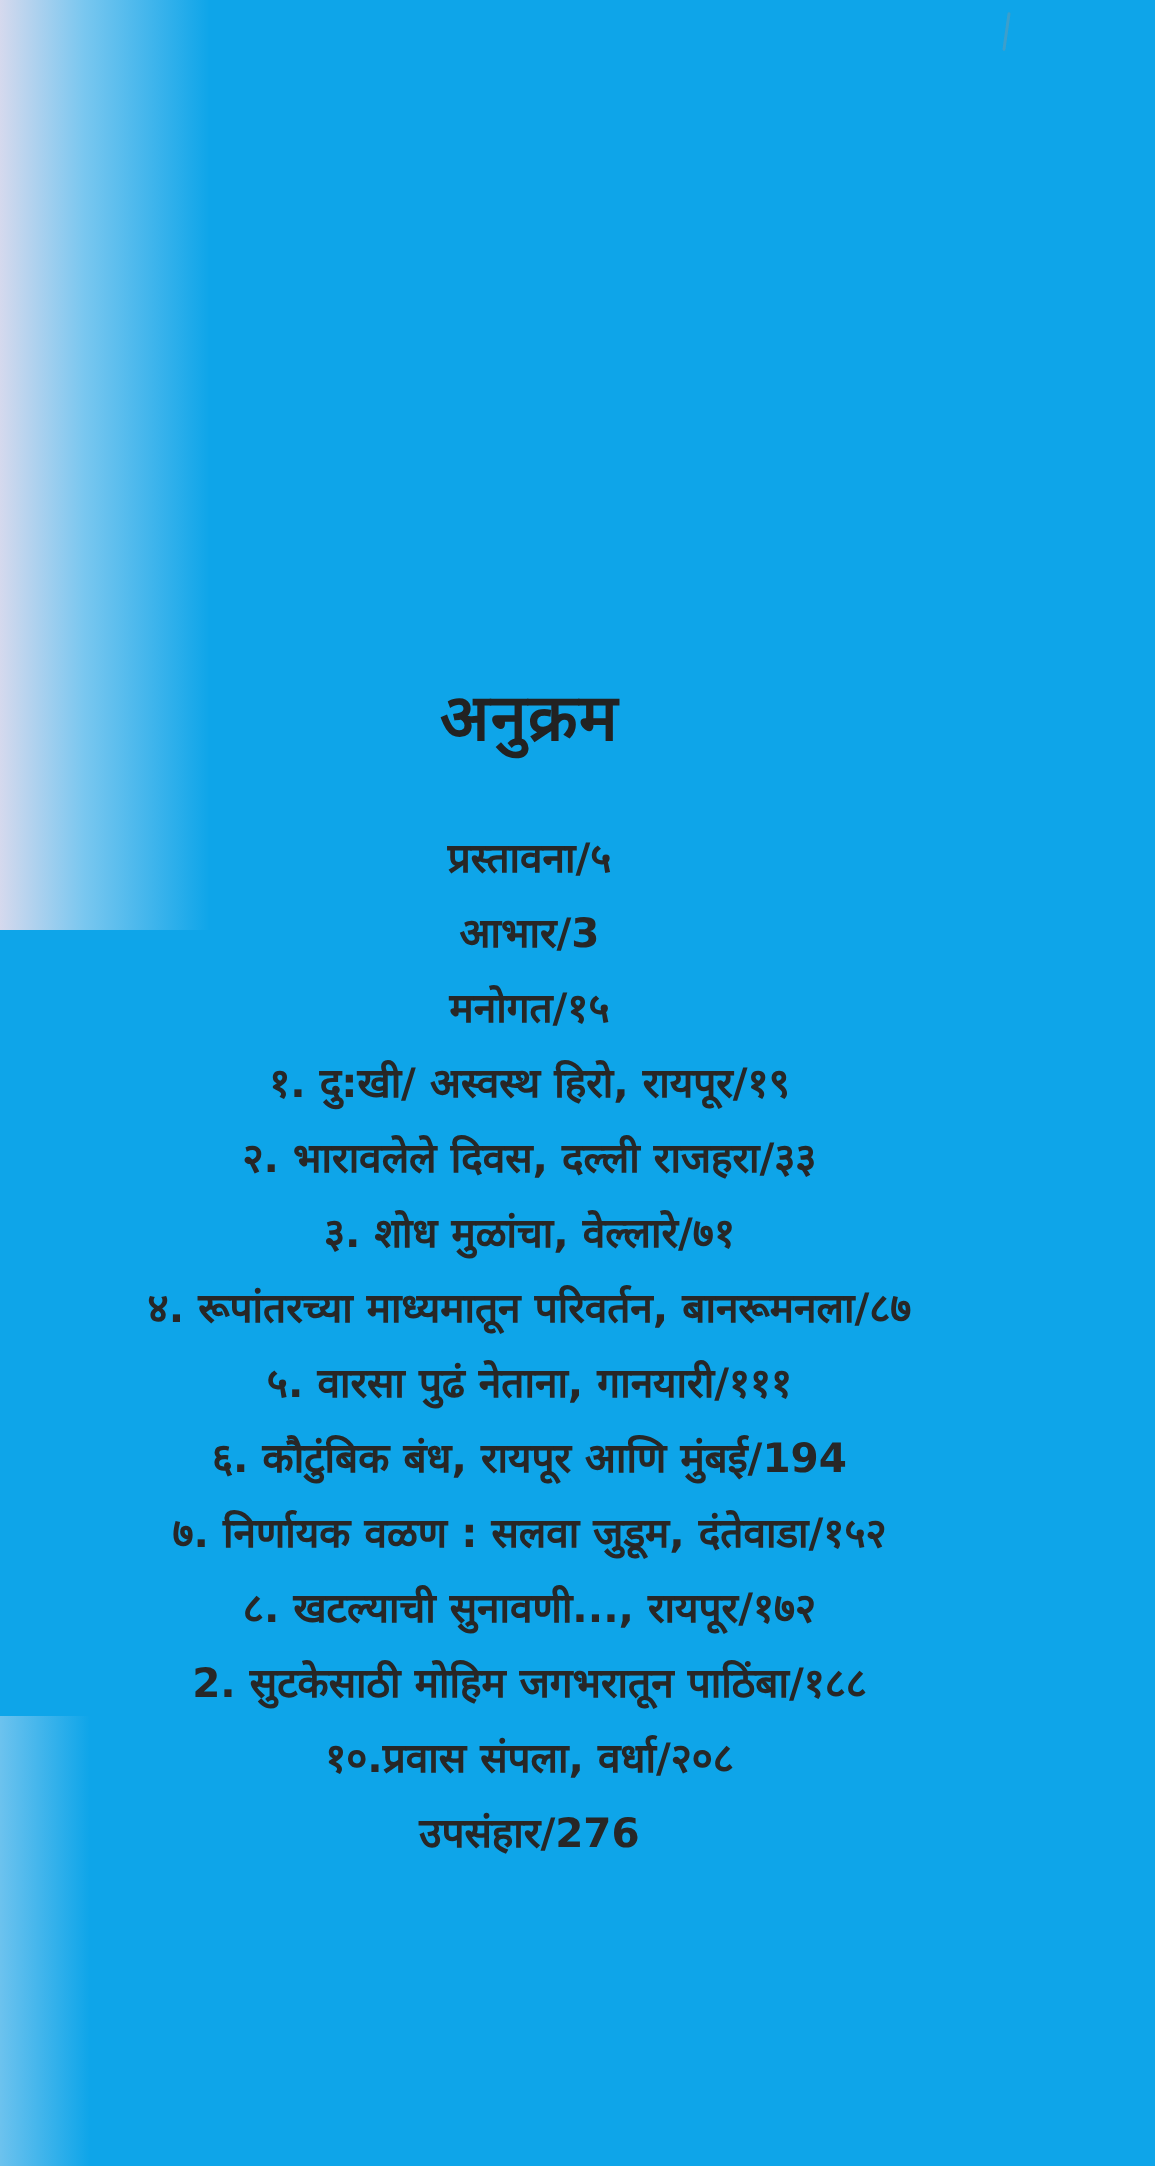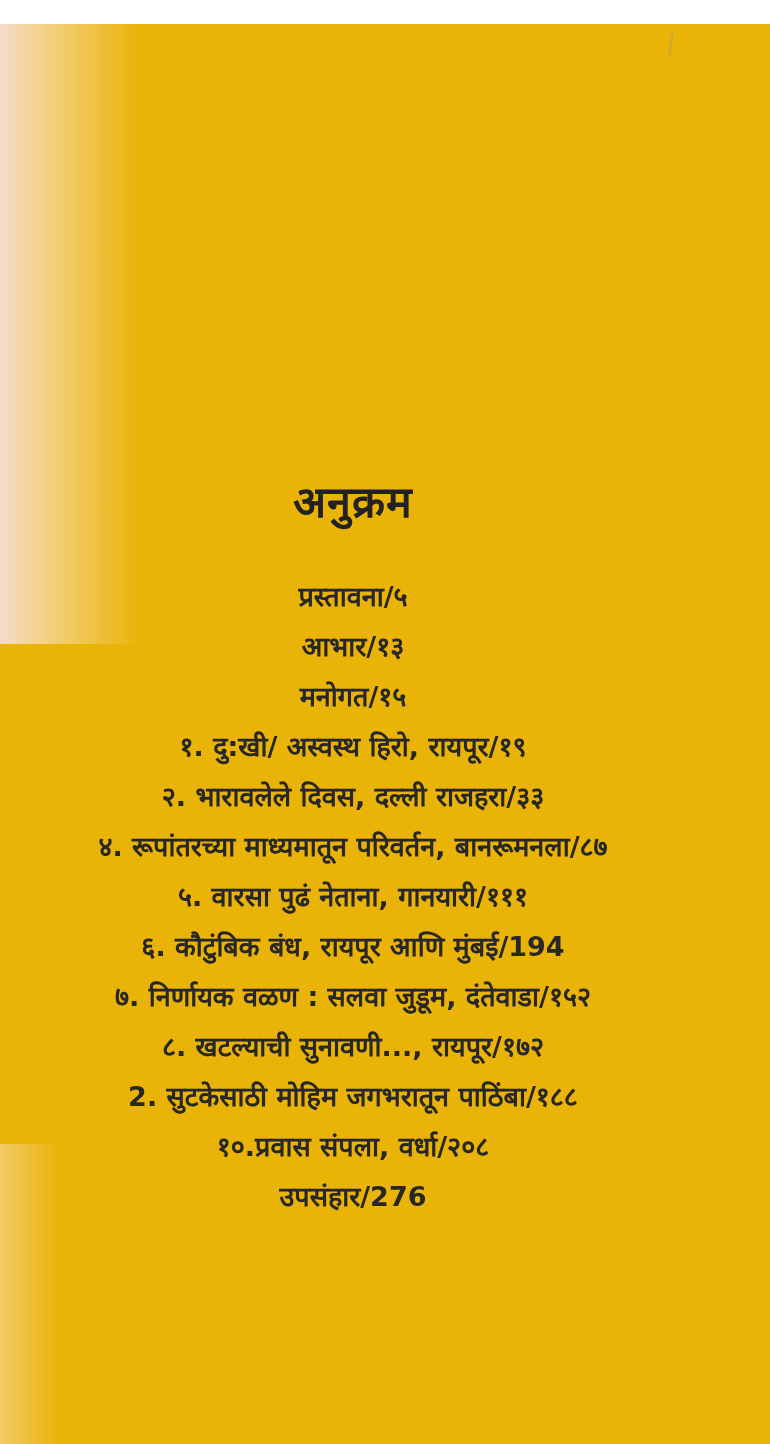--- a/index.html
+++ b/index.html
@@ -10,22 +10,21 @@
     width: 770px;
     height: 1444px;
     background: #ffffff;
     overflow: hidden;
     position: relative;
     font-family: "DejaVu Sans", "Liberation Sans", sans-serif;
   }
   .page {
     position: absolute;
     inset: 0;
-    background: #eab308;
-    margin-top: 24px;
+    background: #0ea5e9;
   }
   
   .scan-tint {
     position: absolute;
     left: 0;
     top: 0;
     width: 140px;
     height: 620px;
     background: linear-gradient(90deg, rgba(248,226,238,0.85) 0%, rgba(252,240,247,0.45) 40%, rgba(255,255,255,0) 100%);
     pointer-events: none;
@@ -83,24 +82,25 @@
 
 <div class="page">
   <div class="scan-tint"></div>
   <div class="scan-tint-bottom"></div>
   <div class="scan-speck"></div>
 
   <h1 class="toc-title">अनुक्रम</h1>
 
   <div class="toc-list">
     <span class="toc-entry">प्रस्तावना/५</span>
-    <span class="toc-entry">आभार/१३</span>
+    <span class="toc-entry">आभार/3</span>
     <span class="toc-entry">मनोगत/१५</span>
     <span class="toc-entry">१. दु:खी/ अस्वस्थ हिरो, रायपूर/१९</span>
     <span class="toc-entry">२. भारावलेले दिवस, दल्ली राजहरा/३३</span>
+    <span class="toc-entry">३. शोध मुळांचा, वेल्लारे/७१</span>
     <span class="toc-entry">४. रूपांतरच्या माध्यमातून परिवर्तन, बानरूमनला/८७</span>
     <span class="toc-entry">५. वारसा पुढं नेताना, गानयारी/१११</span>
     <span class="toc-entry">६. कौटुंबिक बंध, रायपूर आणि मुंबई/194</span>
     <span class="toc-entry">७. निर्णायक वळण : सलवा जुडूम, दंतेवाडा/१५२</span>
     <span class="toc-entry">८. खटल्याची सुनावणी..., रायपूर/१७२</span>
     <span class="toc-entry">2. सुटकेसाठी मोहिम जगभरातून पाठिंबा/१८८</span>
     <span class="toc-entry">१०.प्रवास संपला, वर्धा/२०८</span>
     <span class="toc-entry">उपसंहार/276</span>
   </div>
 </div>

